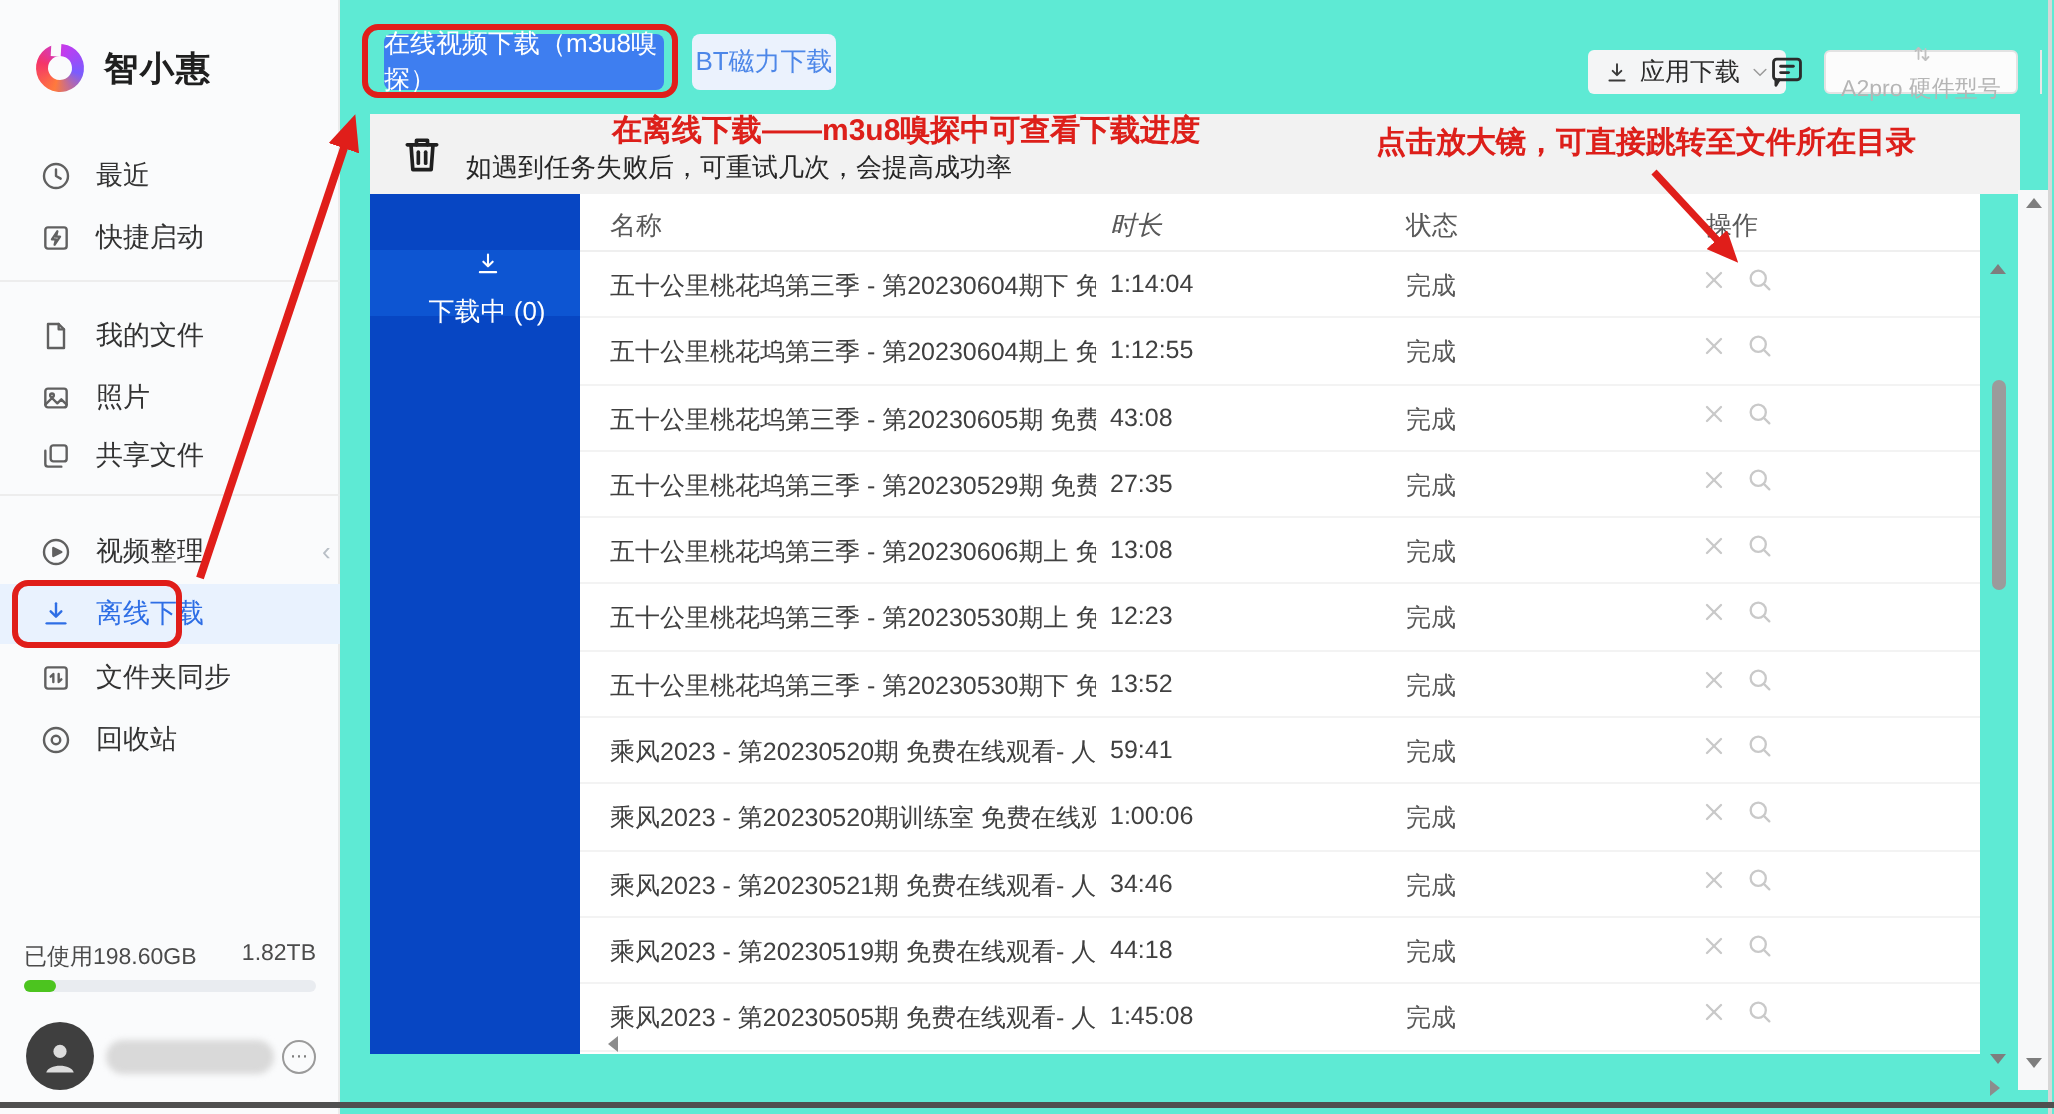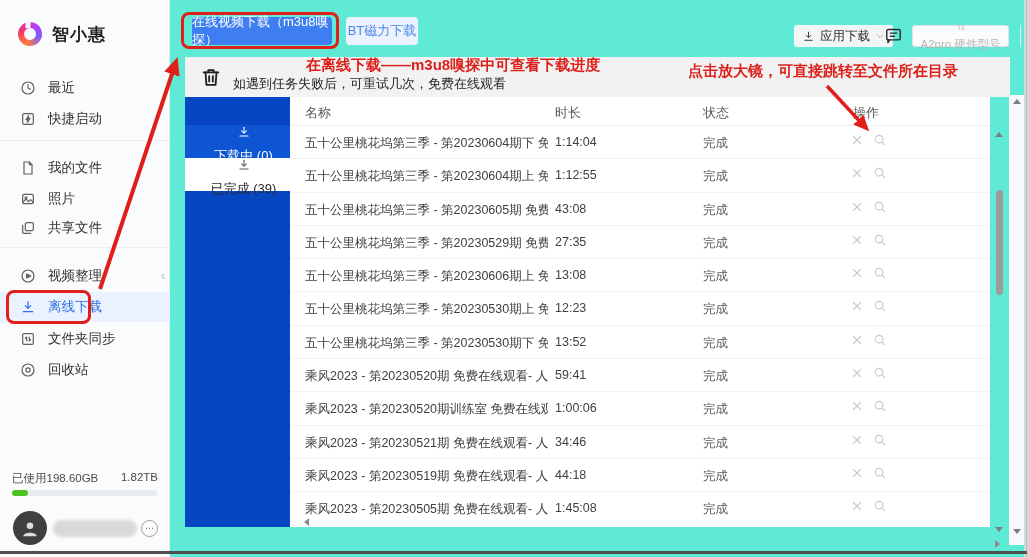--- a/index.html
+++ b/index.html
@@ -49,21 +49,21 @@
   .dl-tab { position:absolute; left:0; width:105px; height:33px; display:flex; align-items:center; gap:8px; padding-left:12px; font-size:13px; cursor:pointer;flex-direction:column; }
   .dl-tab .dicon { width:14px; height:14px; display:flex; }
   .dl-tab.active { top:28px; background:#0d55d2; color:#fff; }
   .dl-tab.done { top:61px; background:#ffffff; color:#2b2b2b; }
   .dl-tab.done .dicon { color:#5a5a5a; }
 
   
   .table { position:absolute; left:290px; top:97px; width:700px; height:430px; background:#fff; }
   .thead { position:absolute; left:0; top:0; width:700px; height:29px; border-bottom:1px solid #efefef; font-size:13px; color:#595959; }
   .th { position:absolute; top:7px; }
-  .th.c1 { left:15px; } .th.c2 { left:265px; } .th.c3 { left:413px; } .th.c4 { left:563px; }
+  .th.c1 { left:15px; } .th.c2 { left:265px;font-style:italic; } .th.c3 { left:413px; } .th.c4 { left:563px; }
   .tbody { position:absolute; left:0; top:29px; width:700px; }
   .trow { position:relative; width:700px; height:33.3px; border-bottom:1px solid #f3f3f3; font-size:12.5px; }
   .cell { position:absolute; top:9px; white-space:nowrap; }
   .c-name { left:15px; width:243px; overflow:hidden; color:#404040; }
   .c-dur { left:265px; color:#404040; }
   .c-status { left:413px; color:#595959; }
   .c-ops { left:560px; top:7px; position:absolute; display:flex; gap:9px; }
   .op { width:14px; height:14px; color:#c9c9c9; cursor:pointer; display:flex; }
 
   
@@ -251,42 +251,32 @@
   <div class="gray-band"></div>
   <div class="trash-btn">
     <svg class="ic" viewBox="0 0 24 24" style="stroke-width:2">
         <path d="M4 7h16"></path>
         <path d="M9 7V4.5h6V7"></path>
         <path d="M6 7l1 13.5h10L18 7"></path>
         <path d="M10 11v6"></path>
         <path d="M14 11v6"></path>
       </svg>
   </div>
-  <div class="hint-text">如遇到任务失败后，可重试几次，免费在线观看</div>
+  <div class="hint-text">如遇到任务失败后，可重试几次，会提高成功率</div>
 
   <div class="dl-panel">
     <div class="dl-tab active">
       <span class="dicon">
           <svg class="ic" viewBox="0 0 24 24">
             <path d="M12 4v9"></path>
             <path d="M8 10l4 4 4-4"></path>
             <path d="M5 19h14"></path>
           </svg>
         </span>
       <span>下载中 (0)</span>
-    </div>
-    <div class="dl-tab done">
-      <span class="dicon">
-          <svg class="ic" viewBox="0 0 24 24">
-            <path d="M12 4v9"></path>
-            <path d="M8 10l4 4 4-4"></path>
-            <path d="M5 19h14"></path>
-          </svg>
-        </span>
-      <span>已完成 (39)</span>
     </div>
   </div>
 
   <div class="table">
     <div class="thead">
       <span class="th c1">名称</span>
       <span class="th c2">时长</span>
       <span class="th c3">状态</span>
       <span class="th c4">操作</span>
     </div>

